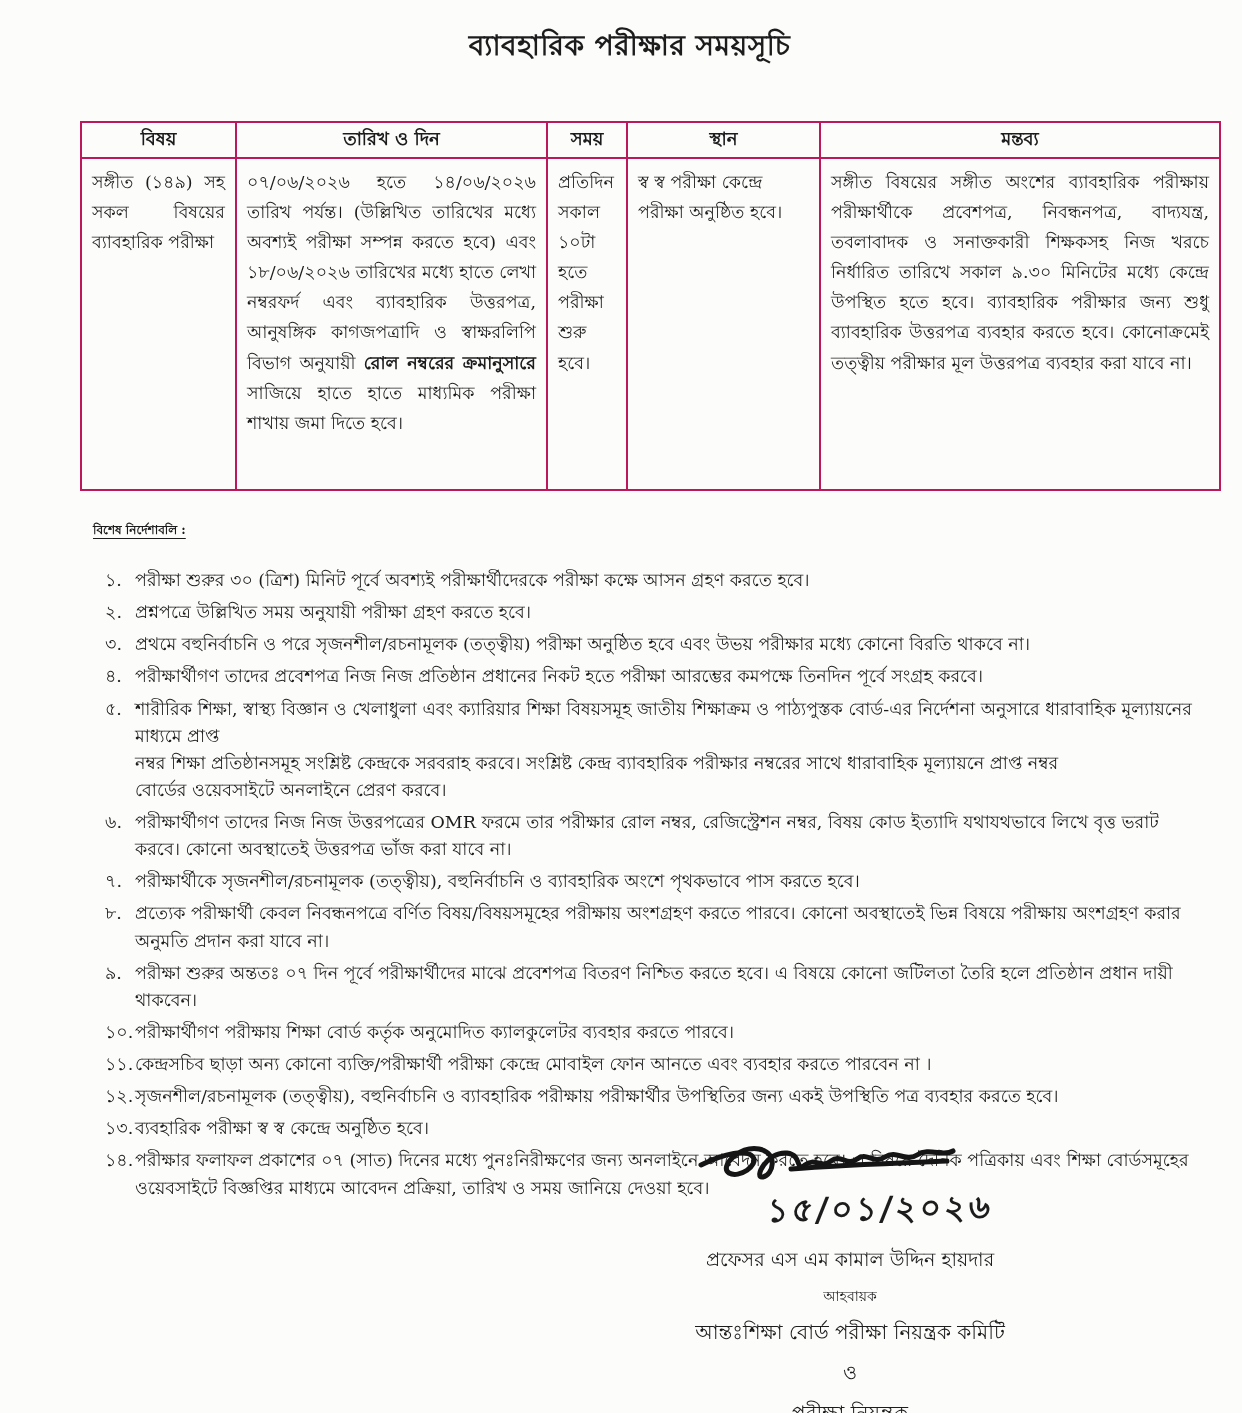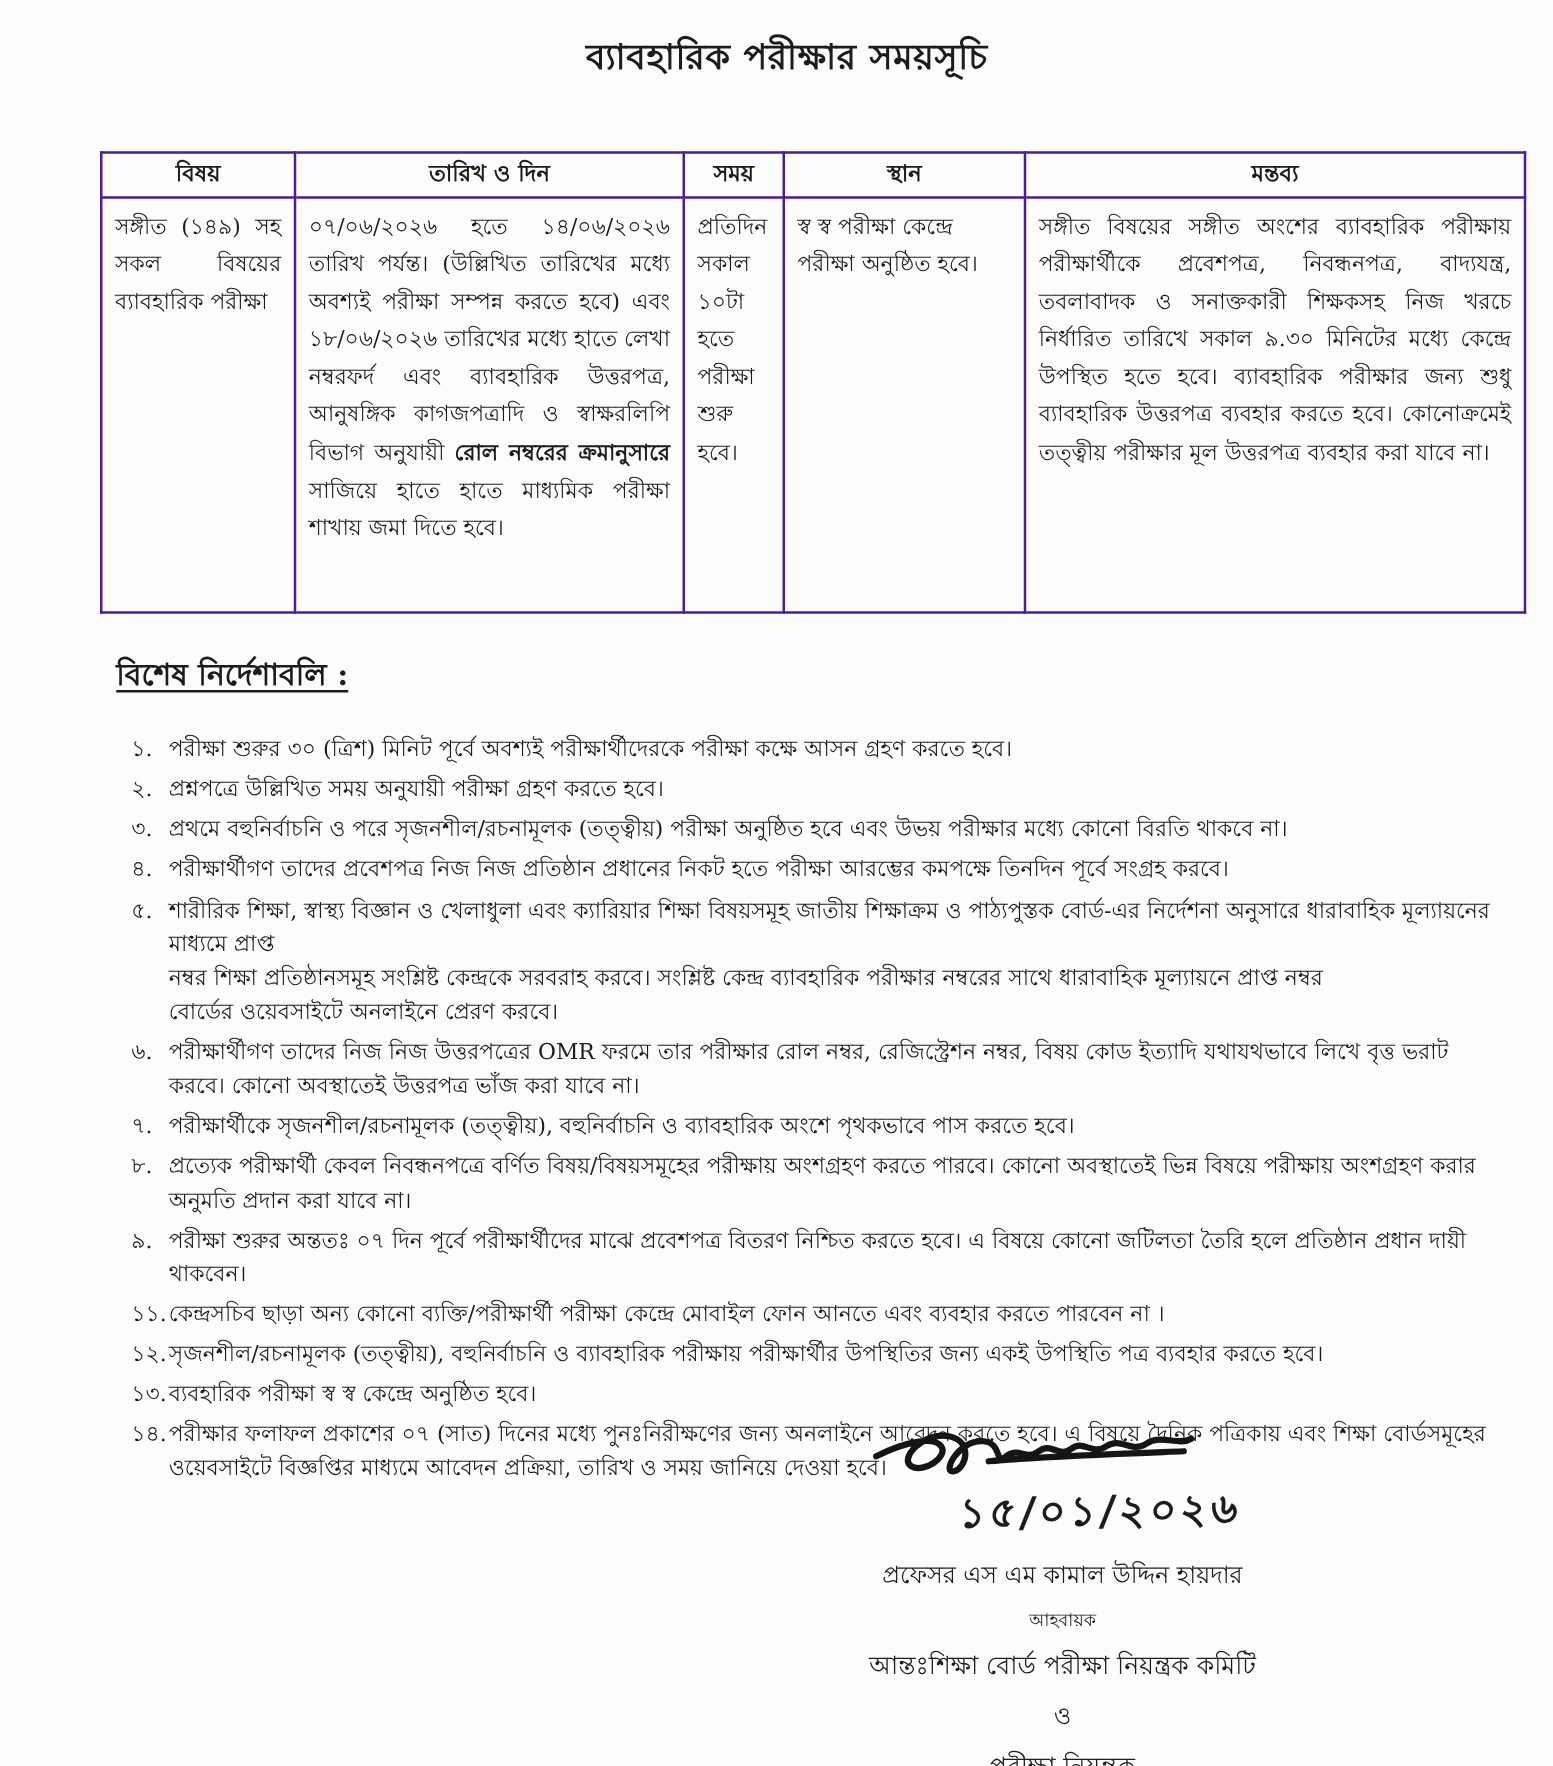--- a/index.html
+++ b/index.html
@@ -20,21 +20,21 @@
     letter-spacing:0.5px;
     padding-left:17px;
   }
   .schedule-table {
     border-collapse:collapse;
     margin:50px 0 0 80px;
     width:1139px;
     table-layout:fixed;
   }
   .schedule-table th, .schedule-table td {
-    border:2px solid #4c1d95;
+    border:2px solid #be185d;
   }
   .schedule-table th {
     font-size:18px;
     font-weight:bold;
     height:36px;
     text-align:center;
     vertical-align:middle;
   }
   .schedule-table td {
     vertical-align:top;
@@ -43,21 +43,21 @@
     line-height:1.72;
     height:332px;
   }
   .cell-justify { text-align:justify; }
   .bold-seg { font-weight:bold; }
   .instructions {
     margin:30px 0 0 93px;
     width:1110px;
   }
   .instructions-heading {
-    font-size:24px;
+    font-size:12px;
     font-weight:bold;
     text-decoration:underline;
     text-underline-offset:4px;
     margin-bottom:26px;
   }
   .instr-list { list-style:none; }
   .instr-item {
     display:flex;
     align-items:flex-start;
     margin-bottom:5px;
@@ -166,20 +166,24 @@
       </li>
     <li class="instr-item">
         <span class="instr-num">৮.</span>
         <span class="instr-text">প্রত্যেক পরীক্ষার্থী কেবল নিবন্ধনপত্রে বর্ণিত বিষয়/বিষয়সমূহের পরীক্ষায় অংশগ্রহণ করতে পারবে। কোনো অবস্থাতেই ভিন্ন বিষয়ে পরীক্ষায় অংশগ্রহণ করার অনুমতি প্রদান করা যাবে না।</span>
       </li>
     <li class="instr-item">
         <span class="instr-num">৯.</span>
         <span class="instr-text">পরীক্ষা শুরুর অন্ততঃ ০৭ দিন পূর্বে পরীক্ষার্থীদের মাঝে প্রবেশপত্র বিতরণ নিশ্চিত করতে হবে। এ বিষয়ে কোনো জটিলতা তৈরি হলে প্রতিষ্ঠান প্রধান দায়ী থাকবেন।</span>
       </li>
     <li class="instr-item">
+        <span class="instr-num">১০.</span>
+        <span class="instr-text">পরীক্ষার্থীগণ পরীক্ষায় শিক্ষা বোর্ড কর্তৃক অনুমোদিত ক্যালকুলেটর ব্যবহার করতে পারবে।</span>
+      </li>
+    <li class="instr-item">
         <span class="instr-num">১১.</span>
         <span class="instr-text">কেন্দ্রসচিব ছাড়া অন্য কোনো ব্যক্তি/পরীক্ষার্থী পরীক্ষা কেন্দ্রে মোবাইল ফোন আনতে এবং ব্যবহার করতে পারবেন না ।</span>
       </li>
     <li class="instr-item">
         <span class="instr-num">১২.</span>
         <span class="instr-text">সৃজনশীল/রচনামূলক (তত্ত্বীয়), বহুনির্বাচনি ও ব্যাবহারিক পরীক্ষায় পরীক্ষার্থীর উপস্থিতির জন্য একই উপস্থিতি পত্র ব্যবহার করতে হবে।</span>
       </li>
     <li class="instr-item">
         <span class="instr-num">১৩.</span>
         <span class="instr-text">ব্যবহারিক পরীক্ষা স্ব স্ব কেন্দ্রে অনুষ্ঠিত হবে।</span>

